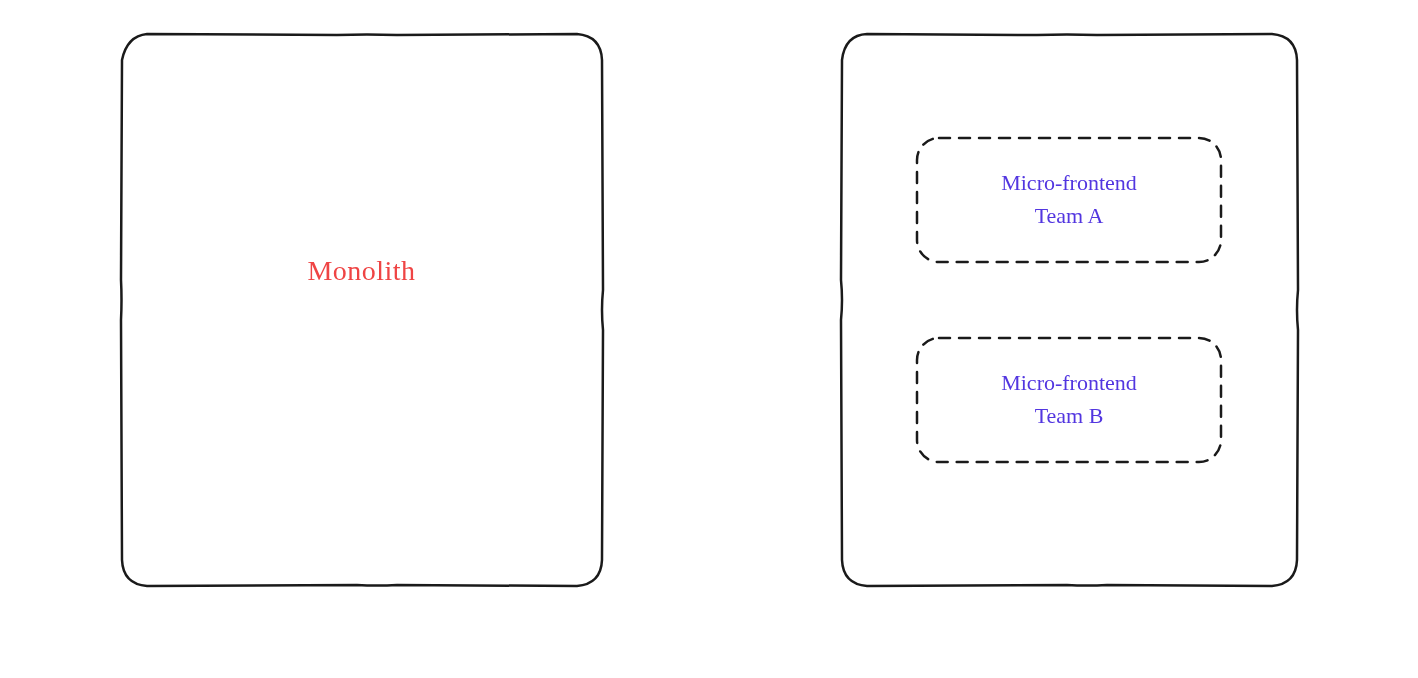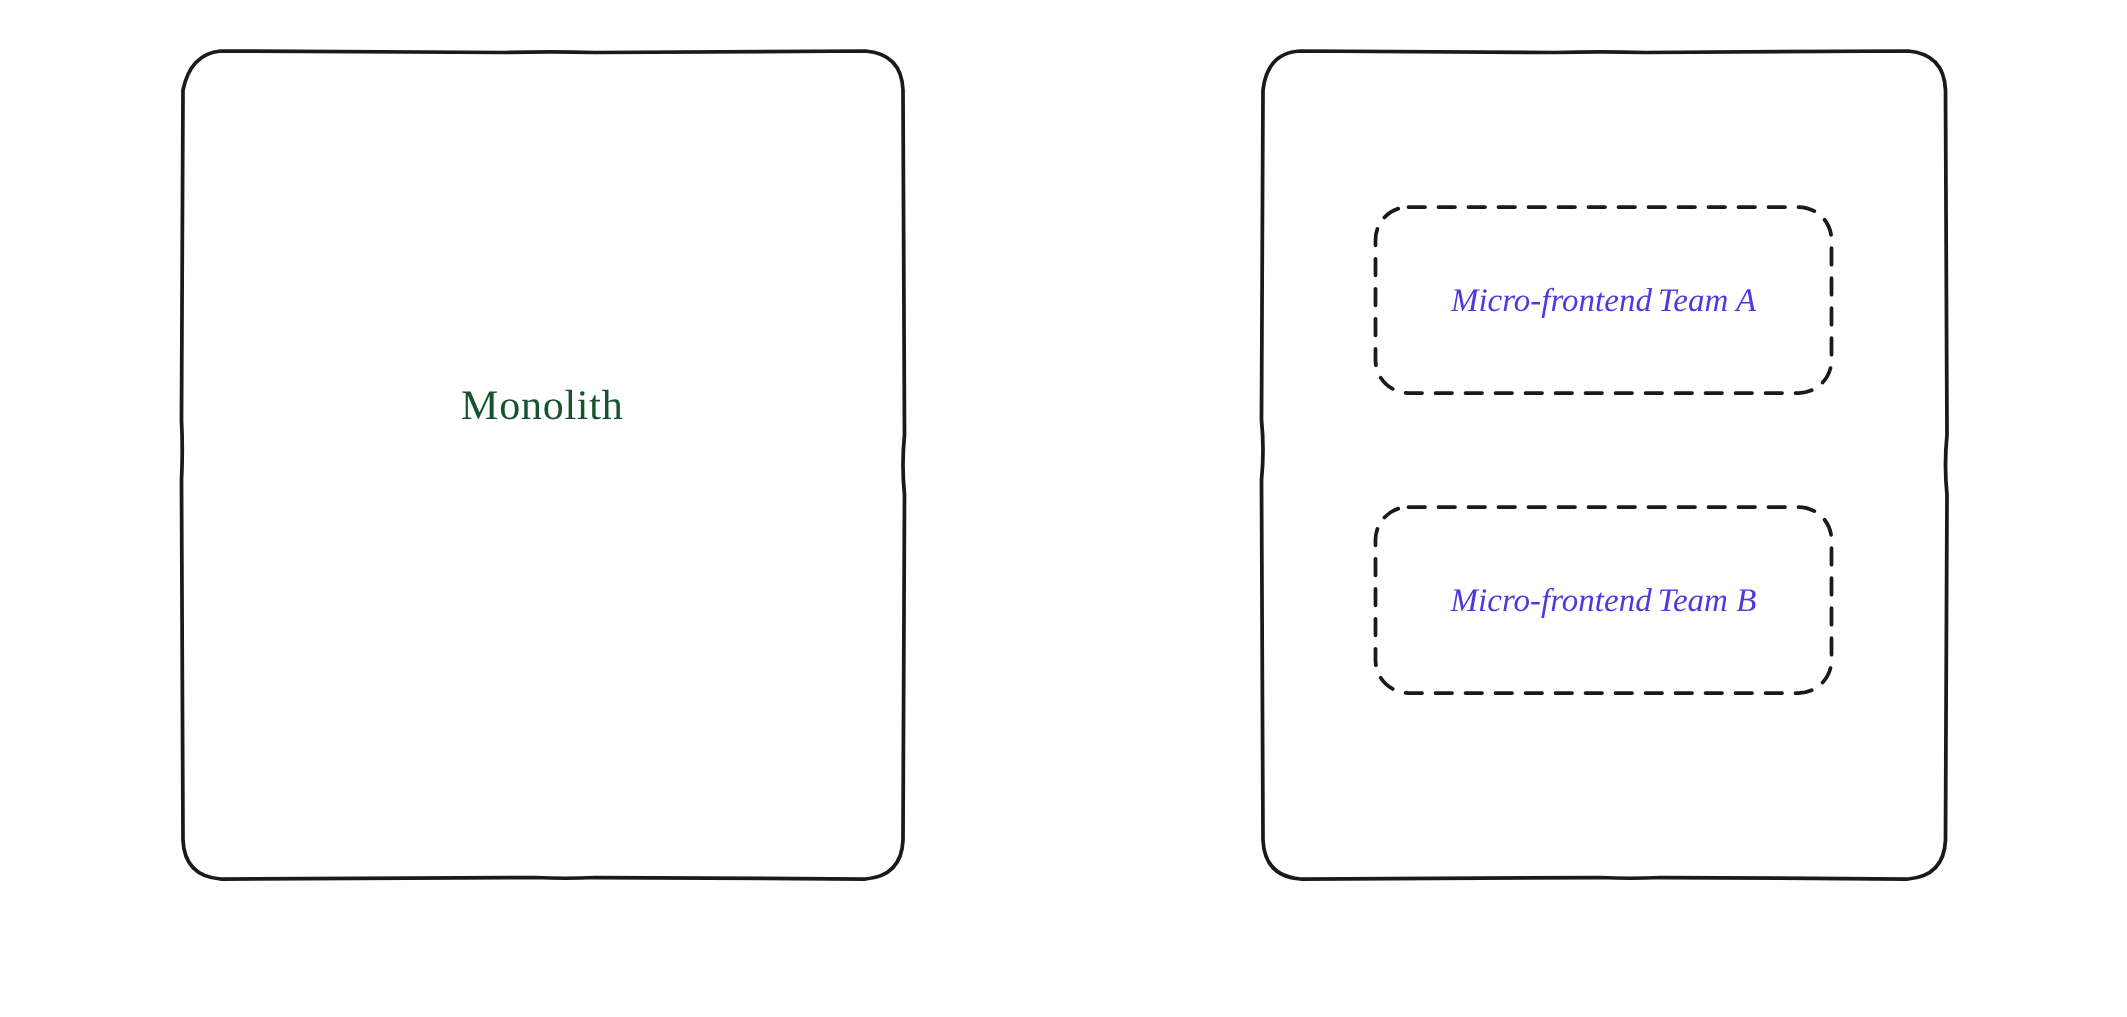--- a/index.html
+++ b/index.html
@@ -35,33 +35,32 @@
       height: 560px;
       display: flex;
       flex-direction: column;
       align-items: center;
       padding-top: 105px;
       gap: 70px;
     }
     .monolith-label {
       font-size: 28px;
       font-weight: 500;
-      color: #14532d;
+      color: #ef4444;
       letter-spacing: 0.5px;
     }
     .micro-item {
       position: relative;
       width: 310px;
       height: 130px;
       display: flex;
-      flex-direction: row;
+      flex-direction: column;
       align-items: center;
       justify-content: center;
       gap: 4px;
-      font-style: italic;
     }
     .micro-label {
       font-size: 22px;
       color: #5236e0;
       line-height: 1.3;
       text-align: center;
     }
     svg.border-svg {
       position: absolute;
       top: 0;

